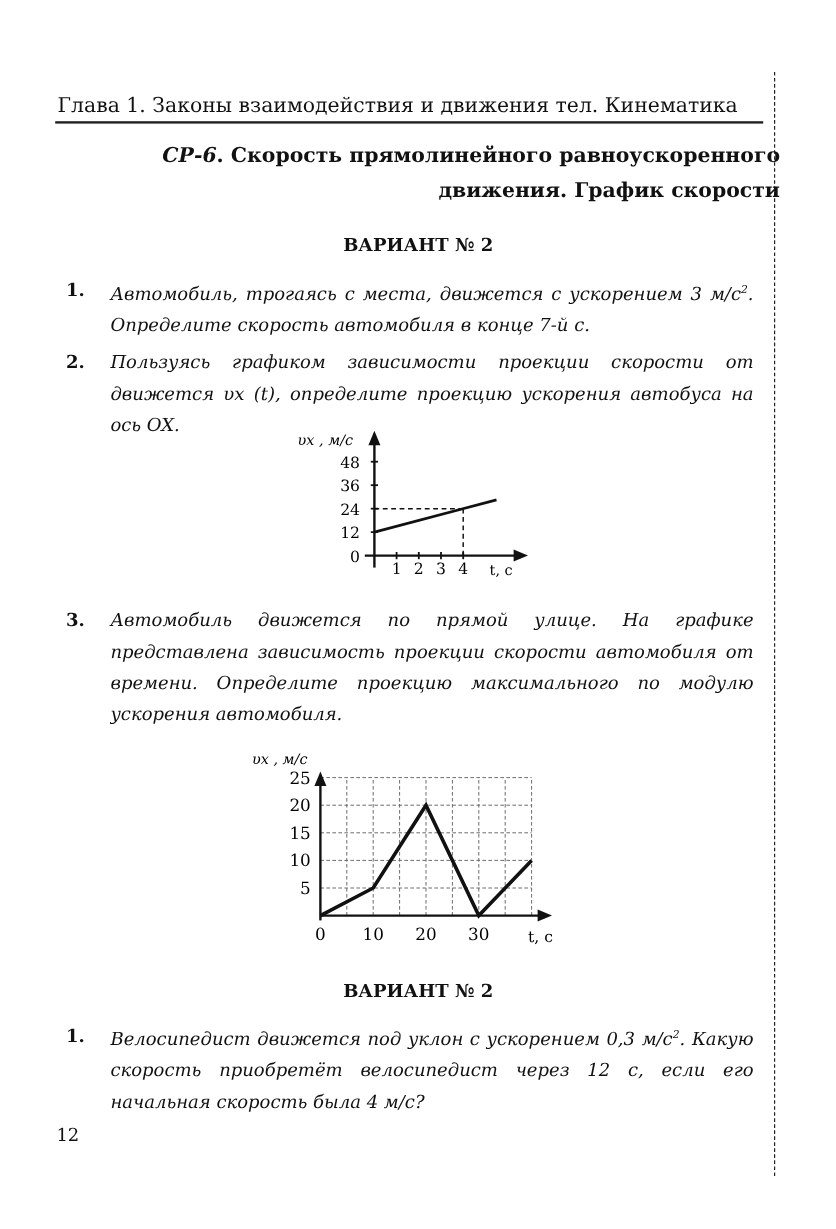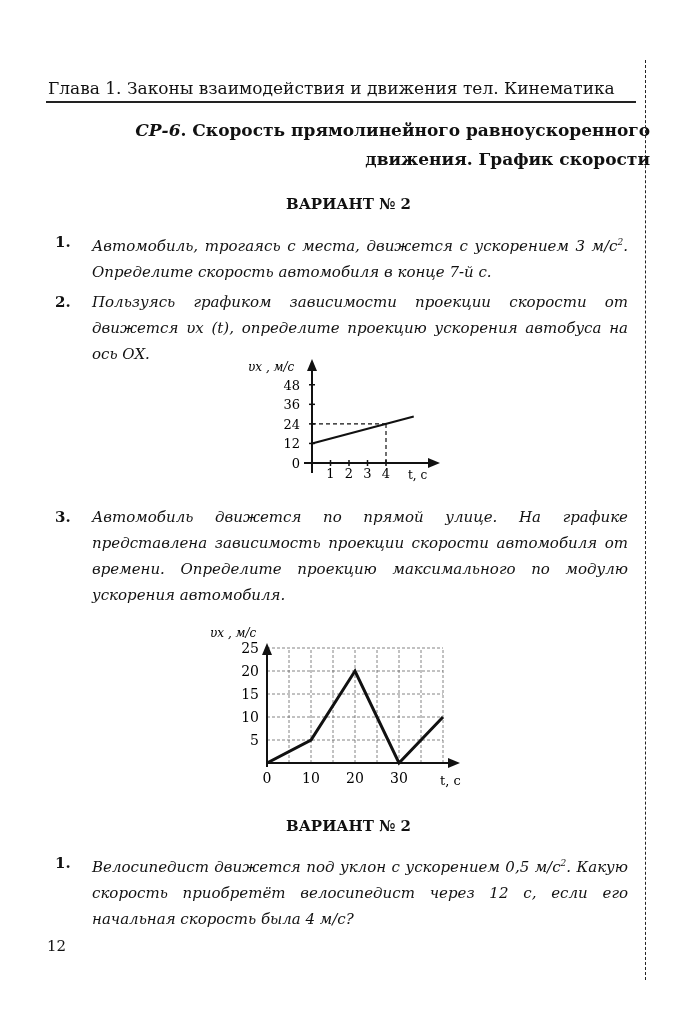--- a/index.html
+++ b/index.html
@@ -106,16 +106,16 @@
     <text x="59" y="84" font-size="14" text-anchor="end">15</text>
     <text x="59" y="61" font-size="14" text-anchor="end">20</text>
     <text x="59" y="38.000000000000014" font-size="14" text-anchor="end">25</text>
     <polyline points="67,148 111,125 155,56 199,148 243,102" fill="none" stroke="#111" stroke-width="3" stroke-linejoin="miter"></polyline>
   </svg>
 
 <div class="variant" style="top:817px;">ВАРИАНТ № 2</div>
 
 <div class="task" style="top:850px;">
   <span class="num">1.</span>
-  <span class="txt"><span>Велосипедист движется под уклон с ускорением 0,5 м/с</span><sup>2</sup><span>. Какую скорость приобретёт велосипедист через 12 с, если его начальная скорость была 4 м/с?</span></span>
+  <span class="txt"><span>Велосипедист движется под уклон с ускорением 0,3 м/с</span><sup>2</sup><span>. Какую скорость приобретёт велосипедист через 12 с, если его начальная скорость была 4 м/с?</span></span>
 </div>
 
 <div class="page-num">12</div>
 
 </body></html>

